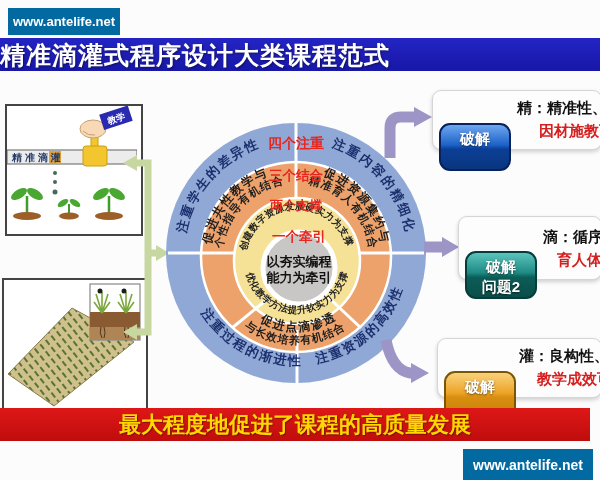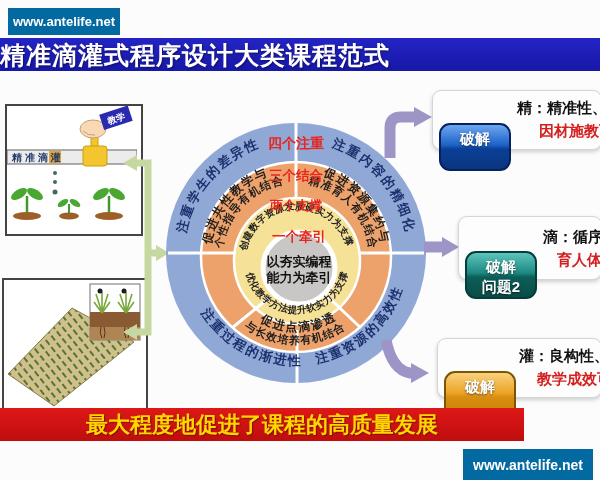--- a/index.html
+++ b/index.html
@@ -11,21 +11,21 @@
   
   .wm{position:absolute;background:#0369a1;color:#fff;font-weight:bold;
       display:flex;align-items:center;justify-content:center;}
   #wm-top{left:8px;top:8px;width:112px;height:27px;font-size:13px;}
   #wm-bottom{left:463px;top:449px;width:130px;height:31px;font-size:14px;}
   
   #top-banner{position:absolute;left:0;top:38px;width:600px;height:33px;
       background:linear-gradient(#2424c4,#1717a8);color:#fff;font-weight:bold;
       font-size:25px;letter-spacing:1px;text-align:left;line-height:34px;
       text-shadow:1px 1px 2px rgba(0,0,0,.45);}
-  #bottom-banner{position:absolute;left:0;top:408px;width:524px;height:33px;
+  #bottom-banner{position:absolute;left:0;top:408px;width:590px;height:33px;
       background:linear-gradient(#de1717,#bf0d0d);color:#ffd800;font-weight:bold;
       font-size:22px;text-align:center;line-height:33px;
       text-shadow:1px 1px 1px rgba(0,0,0,.35);}
   
   .illu{position:absolute;background:#fff;border:2px solid #444;}
   #illu-top{left:5px;top:104px;width:134px;height:128px;}
   #illu-bottom{left:2px;top:278px;width:142px;height:134px;}
   
   #diagram-svg{position:absolute;left:0;top:0;width:600px;height:480px;}
   text{font-family:"Liberation Sans","DejaVu Sans",sans-serif;}

